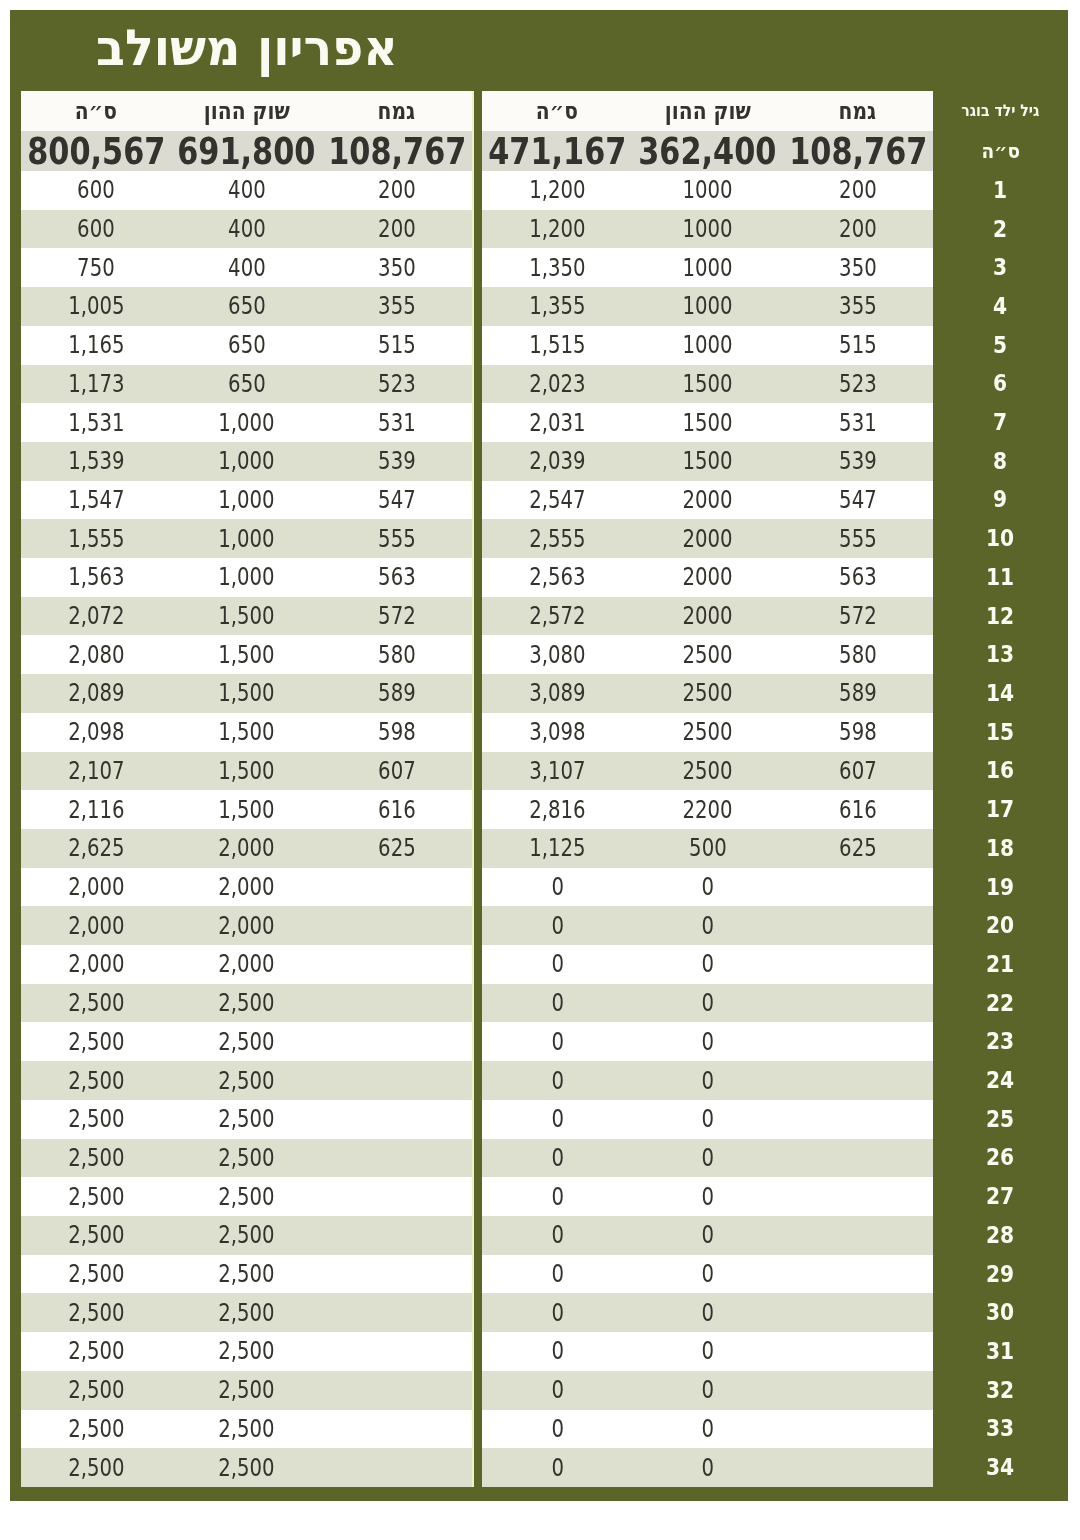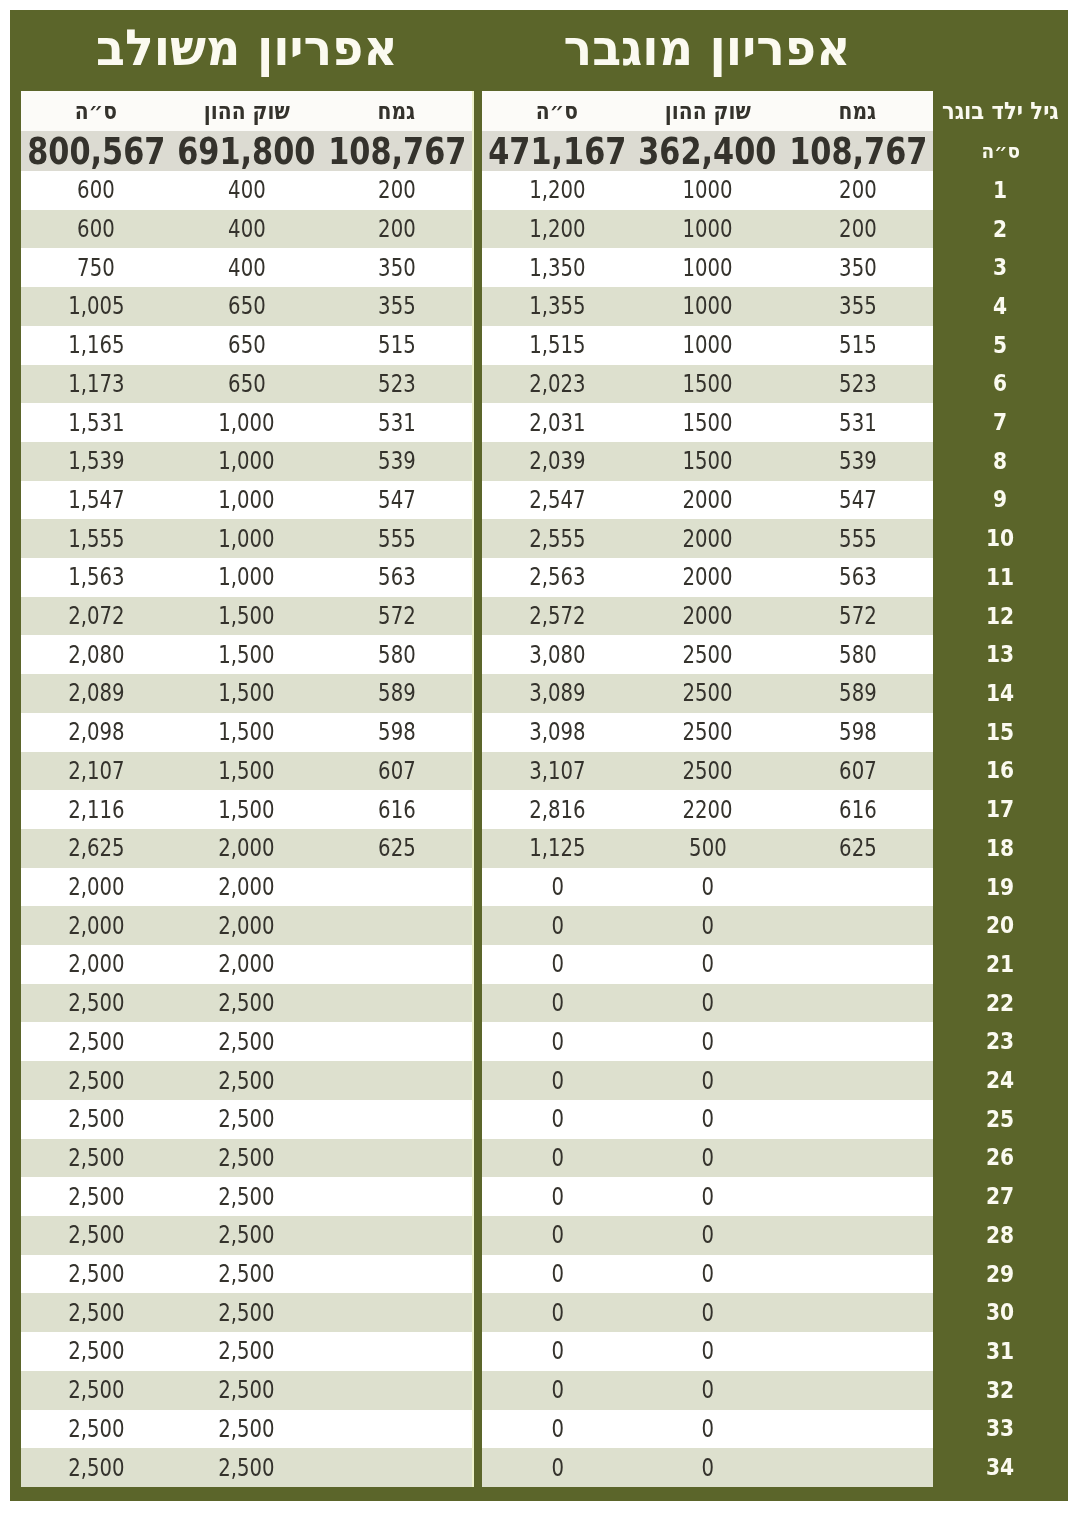--- a/index.html
+++ b/index.html
@@ -45,42 +45,39 @@
   .divider{
     width:10px;background:var(--olive);
     box-sizing:border-box;border-left:2px solid var(--divider_edge);
   }
   .idcell{
     width:135px;display:flex;align-items:center;justify-content:center;
     background:var(--olive);color:var(--text_light);
     font-weight:bold;font-size:23px;
   }
   .r-head .cell{background:var(--header_row_bg);font-weight:bold;font-size:23px;}
-  .r-head .idcell{font-size:24px;}
+  .r-head .idcell{font-size:16px;}
   .r-tot .cell{background:var(--totals_bg);font-weight:bold;font-size:37px;}
   .r-tot .idcell{font-size:21px;}
   .r-data .cell{background:var(--row_white);font-size:24px;}
   .r-data.alt .cell{background:var(--row_alt);}
   .n{display:inline-block;transform:scaleX(.82);white-space:nowrap;line-height:1;}
   .hn{display:inline-block;transform:scaleX(.88);white-space:nowrap;line-height:1;}
 </style>
 </head>
 <body>
 
 <div class="page">
   <div class="panel">
 
     <div class="header-band">
       <div class="hb-sec">
         <span class="title">אפריון משולב</span>
       </div>
       <div class="hb-div"></div>
-      <div class="hb-sec">
-        <span class="title">אפריון מוגבר</span>
-      </div>
       <div class="hb-id"></div>
     </div>
 
     <div class="tbody">
 
       <div class="row r-head">
         <div class="sec">
           <div class="cell">
               <span class="hn">ס״ה</span>
             </div>

